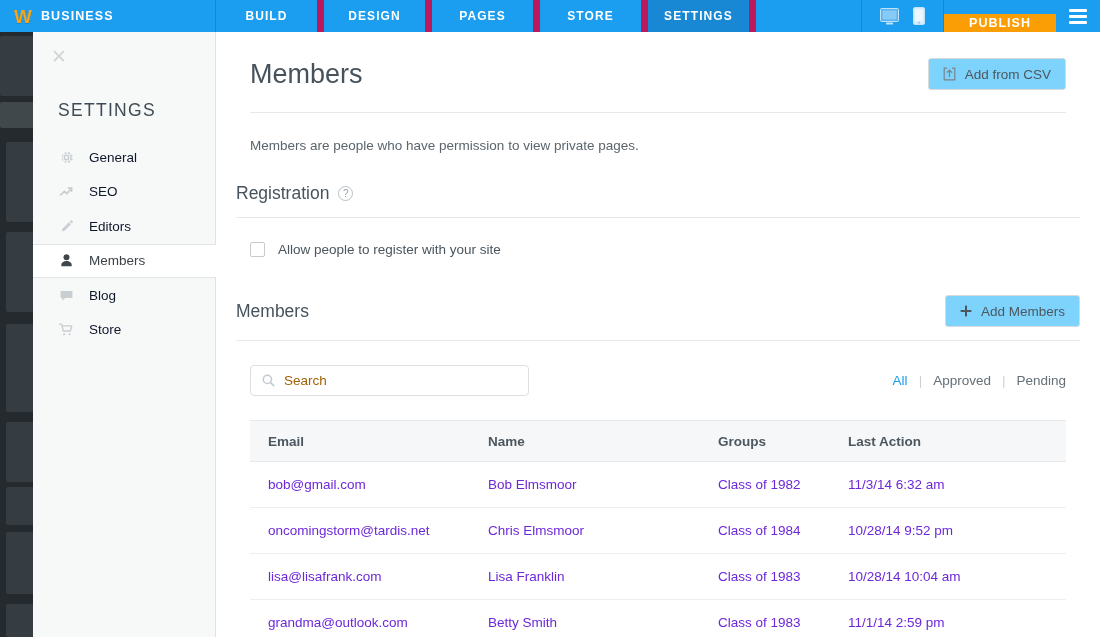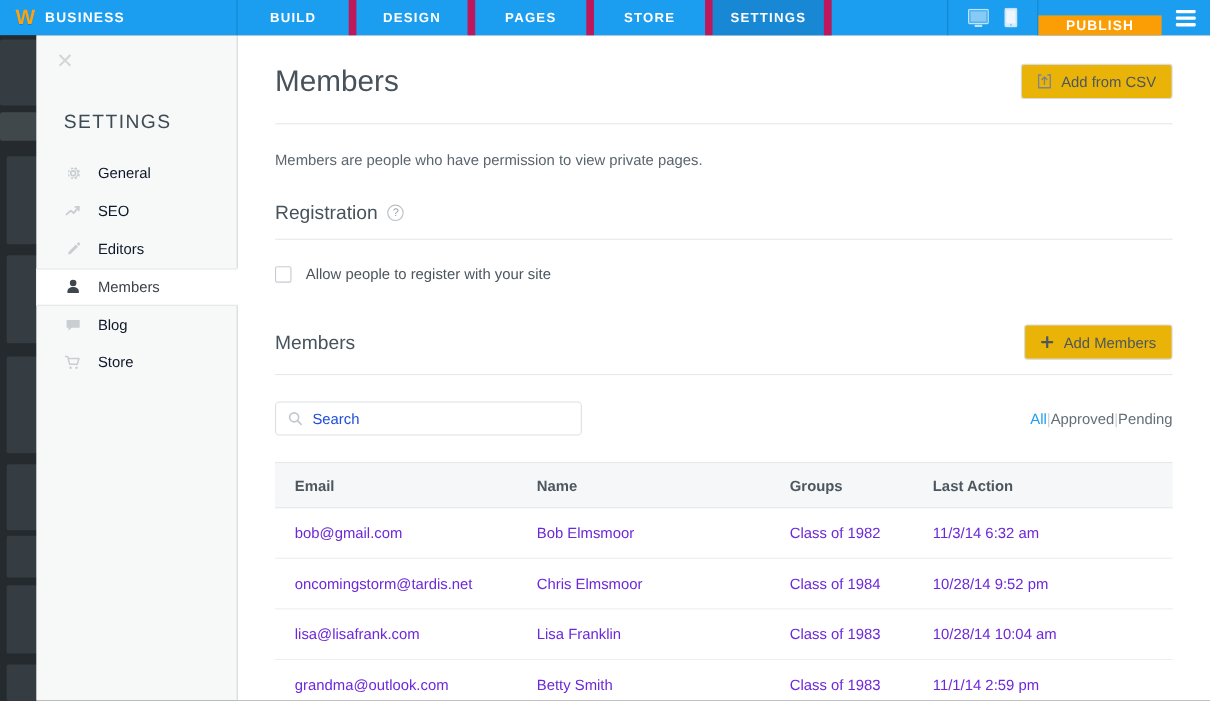--- a/index.html
+++ b/index.html
@@ -100,30 +100,30 @@
     position: absolute; left: 216px; top: 32px; width: 884px; height: 605px;
     background: #fff; overflow: hidden; z-index: 20;
   }
   #pagehead {
     display: flex; align-items: center; justify-content: space-between;
     margin: 0 34px; padding: 26px 0 22px 0; border-bottom: 1px solid #e6e8ea;
   }
   #pagetitle { font-size: 27px; color: #47535c; font-weight: normal; }
   .btn {
     display: inline-flex; align-items: center; gap: 9px;
-    height: 32px; padding: 8px 14px; background: #eab308;
+    height: 32px; padding: 8px 14px; background: #7dd3fc;
     border: 1px solid #d7dbde; border-radius: 3px;
     font-size: 13.5px; color: #4d575e; cursor: pointer;
   }
   #intro {
     margin: 25px 34px 0 34px; font-size: 13.5px; color: #5a656d;
   }
   .sechead {
     display: flex; align-items: center; justify-content: space-between;
-    margin: 0 34px; padding-bottom: 13px; border-bottom: 1px solid #e6e8ea;
+    margin: 0 20px; padding-bottom: 13px; border-bottom: 1px solid #e6e8ea;
   }
   #reghead { margin-top: 30px; }
   .sechead h2 {
     font-size: 17.5px; font-weight: normal; color: #47535c;
     display: flex; align-items: center; gap: 9px;
   }
   .helpicon {
     width: 15px; height: 15px; border-radius: 50%;
     border: 1px solid #b9bfc4; color: #9aa1a7;
     font-size: 10px; line-height: 13px; text-align: center;
@@ -142,22 +142,22 @@
   #filterrow {
     display: flex; align-items: center; justify-content: space-between;
     margin: 24px 34px 0 34px;
   }
   #searchbox {
     position: relative; width: 279px; height: 31px;
     border: 1px solid #dde0e3; border-radius: 4px; background: #fff;
     display: flex; align-items: center; padding-left: 11px; gap: 9px;
     cursor: text;
   }
-  #searchbox .ph { font-size: 13.5px; color: #1d4ed8; }
-  #filters { display: flex; align-items: center; font-size: 13.5px; }
+  #searchbox .ph { font-size: 13.5px; color: #a16207; }
+  #filters { display: flex; align-items: center; gap: 11px; font-size: 13.5px; }
   #filters .f { color: #646f77; cursor: pointer; }
   #filters .f.active { color: #1b9df0; }
   #filters .sep { color: #ccd1d5; }
 
   
   #tablewrap { margin: 24px 34px 0 34px; }
   table { width: 100%; border-collapse: collapse; }
   thead th {
     background: #f6f7f8; border-top: 1px solid #e6e8ea; border-bottom: 1px solid #e6e8ea;
     text-align: left; font-size: 13.5px; font-weight: bold; color: #4d575f;

